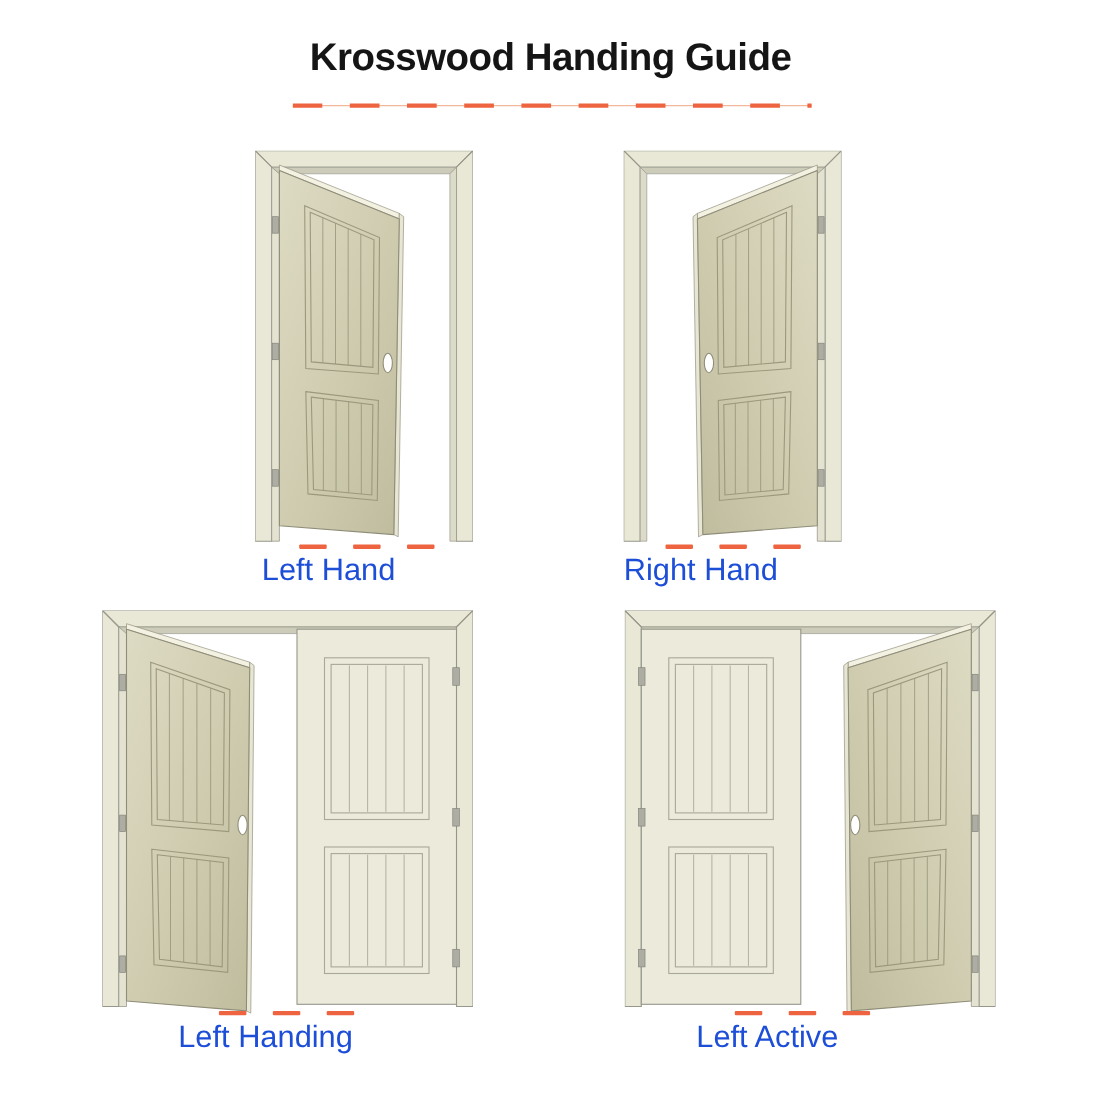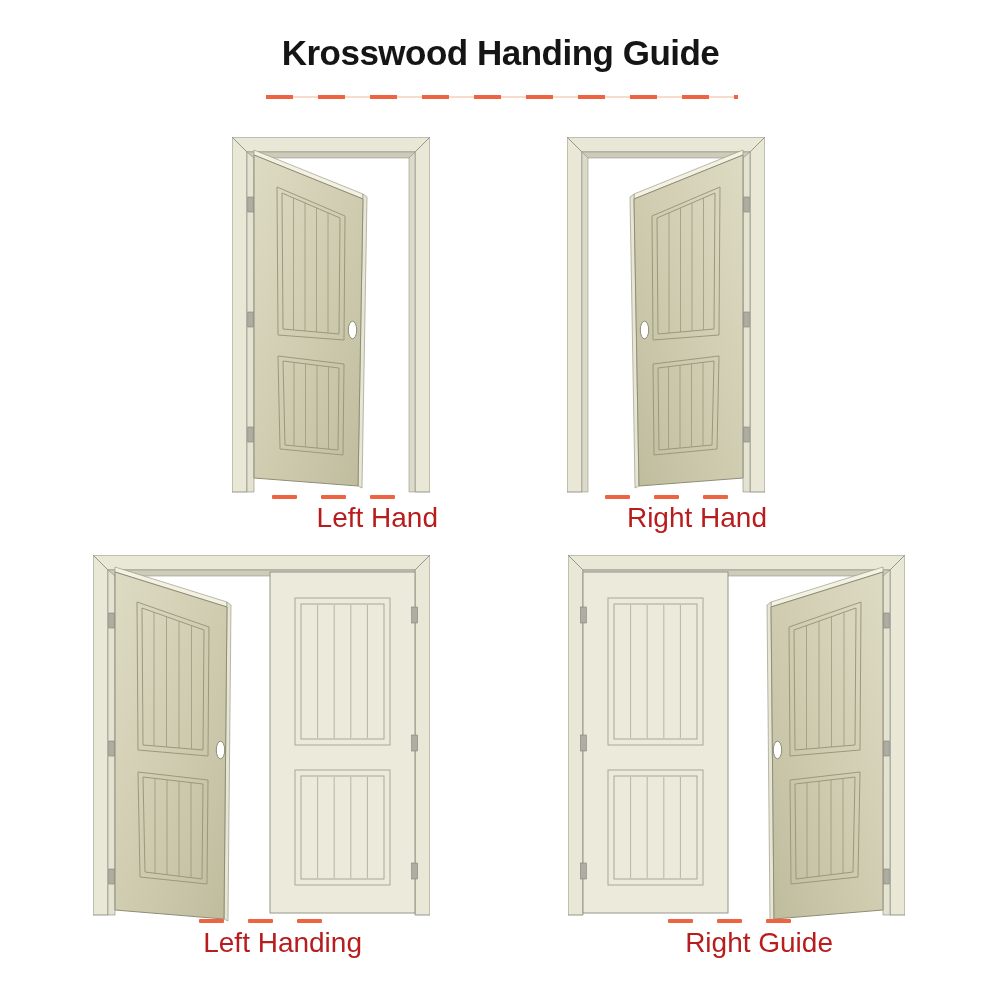--- a/index.html
+++ b/index.html
@@ -18,22 +18,22 @@
     color:#151515;
     font-family:"Liberation Sans", sans-serif;
   }
   .title-rule{position:absolute;left:266px;top:86px;width:472px;height:6px;}
   .fig{position:absolute;}
   .fig svg{display:block;width:100%;height:100%;}
   .flip{transform:scaleX(-1);}
   .dash-row{position:absolute;display:flex;gap:24px;}
   .dash{width:25px;height:4px;background:var(--accent);border-radius:1px;}
   .caption{
-    position:absolute;width:200px;text-align:right;
-    font-size:28px;font-weight:400;color:#b91c1c;
+    position:absolute;width:200px;text-align:left;
+    font-size:28px;font-weight:400;color:#1d4ed8;
     font-family:"Liberation Sans", sans-serif;
   }
   .hidden-defs{position:absolute;width:0;height:0;}
 </style>
 </head>
 <body style="--accent: #ee6440;">
 
 <svg class="hidden-defs" aria-hidden="true">
   <defs>
     <linearGradient id="gradDoor" x1="0" y1="0" x2="1" y2="1">
@@ -200,13 +200,13 @@
 <div class="fig" style="left:568px;top:555px;width:337px;height:370px;">
   <svg class="flip" viewBox="0 0 337 370">
       <use href="#double-door"></use>
     </svg>
 </div>
 <div class="dash-row" style="left:668px;top:919px;">
   <span class="dash"></span>
     <span class="dash"></span>
     <span class="dash"></span>
 </div>
-<div class="caption" style="left:633px;top:927px;">Right Guide</div>
+<div class="caption" style="left:633px;top:927px;">Left Active</div>
 
 </body></html>

